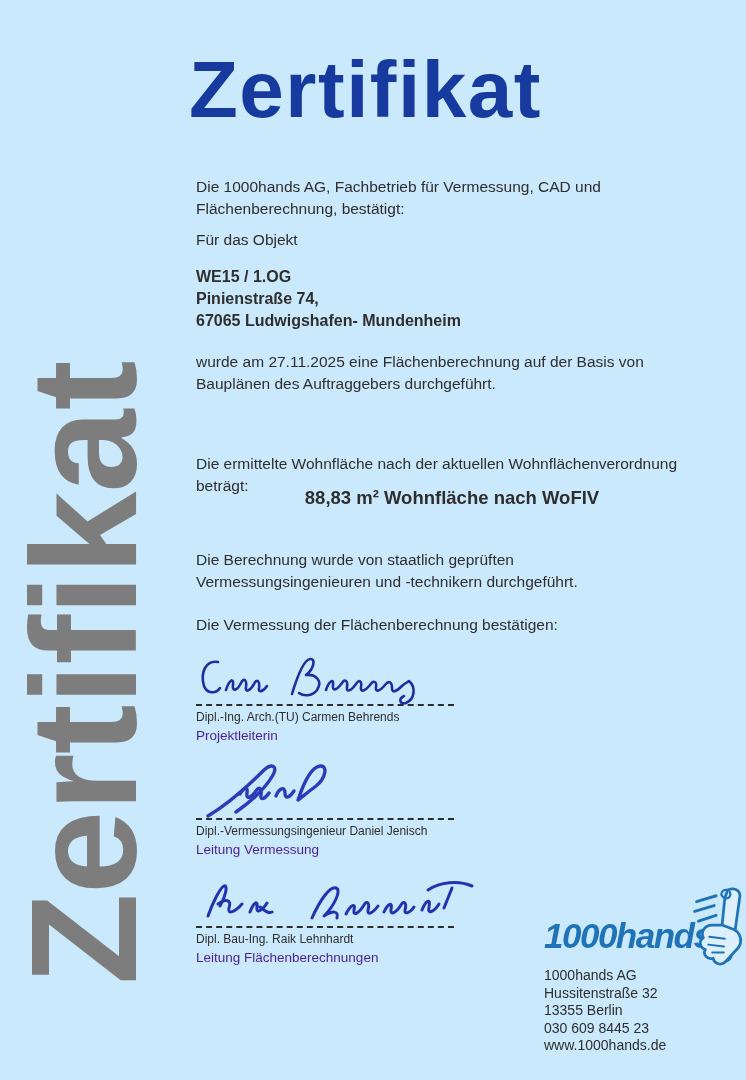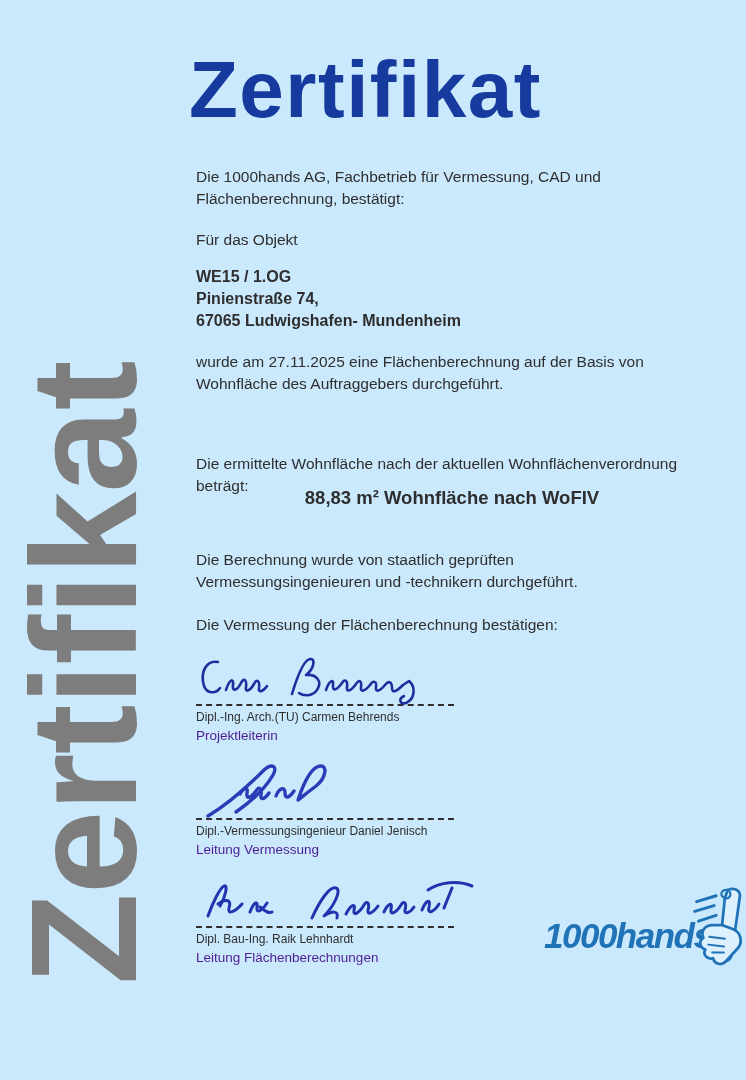--- a/index.html
+++ b/index.html
@@ -13,21 +13,21 @@
     white-space:nowrap;line-height:1;letter-spacing:-1px;
   }
 
   .title{
     position:absolute;left:189px;top:50px;margin:0;
     font-size:80px;font-weight:bold;color:#163a9e;
     letter-spacing:1.5px;line-height:1.0;
   }
 
   .para{position:absolute;left:196px;font-size:15.5px;line-height:21.5px;color:#2e2e2e;white-space:nowrap;}
-  .intro{top:166px;}
+  .intro{top:176px;}
   .object-label{top:229px;}
   .object-block{
     position:absolute;left:196px;top:266px;width:512px;
     font-weight:bold;font-size:16px;line-height:22px;color:#2e2e2e;
   }
   .date-para{top:351px;}
   .area-para{top:410px;margin-top:43px;}
   .area-value{
     position:absolute;left:196px;top:487px;width:512px;text-align:center;
     font-weight:bold;font-size:18.5px;color:#2e2e2e;
@@ -74,21 +74,21 @@
   <div class="para object-label">Für das Objekt</div>
 
   <div class="object-block">
     <div>WE15 / 1.OG</div>
     <div>Pinienstraße 74,</div>
     <div>67065 Ludwigshafen- Mundenheim</div>
   </div>
 
   <div class="para date-para">
     <div><span>wurde am </span><span class="b">27.11.2025</span><span> eine Flächenberechnung </span><span class="b">auf der Basis von</span></div>
-    <div><span class="b">Wohnfläche des Auftraggebers</span><span> durchgeführt.</span></div>
+    <div><span class="b">Bauplänen des Auftraggebers</span><span> durchgeführt.</span></div>
   </div>
 
   <div class="para area-para">
     <div>Die ermittelte Wohnfläche nach der aktuellen Wohnflächenverordnung</div>
     <div>beträgt:</div>
   </div>
 
   <div class="area-value">88,83 m² Wohnfläche nach WoFIV</div>
 
   <div class="para calc-para">
@@ -143,14 +143,21 @@
     <span class="logo-text">1000hands</span>
     <svg class="hand-icon" width="56" height="84" viewBox="0 0 56 86" fill="none" stroke="#2173b7" stroke-linecap="round" stroke-linejoin="round">
       <path d="M4 16 L24 10 M2 26 L22 20 M6 36 L24 30" stroke-width="3"></path>
       <path d="M36 4 C44 1 50 5 48 13 L40 70 C38 79 28 79 27 71 L33 12 Z" fill="#ddf0fd" stroke-width="2.8"></path>
       <path d="M36 4 C30 3 27 9 32 12 C36 14 40 11 38 6" stroke-width="2.2"></path>
       <path d="M20 40 C12 40 8 47 11 53 C6 56 7 63 13 65 C10 70 15 76 21 74 C22 80 30 82 34 77 L46 64 C52 57 49 47 41 44 L30 40 Z" fill="#ddf0fd" stroke-width="2.8"></path>
       <path d="M17 52 L33 54 M16 60 L32 62 M20 68 L32 68" stroke-width="2"></path>
     </svg>
   </div>
 
+  <div class="company-address">
+    <div>1000hands AG</div>
+    <div>Hussitenstraße 32</div>
+    <div>13355 Berlin</div>
+    <div>030 609 8445 23</div>
+    <div>www.1000hands.de</div>
+  </div>
 
 </div>
 
 </body></html>

